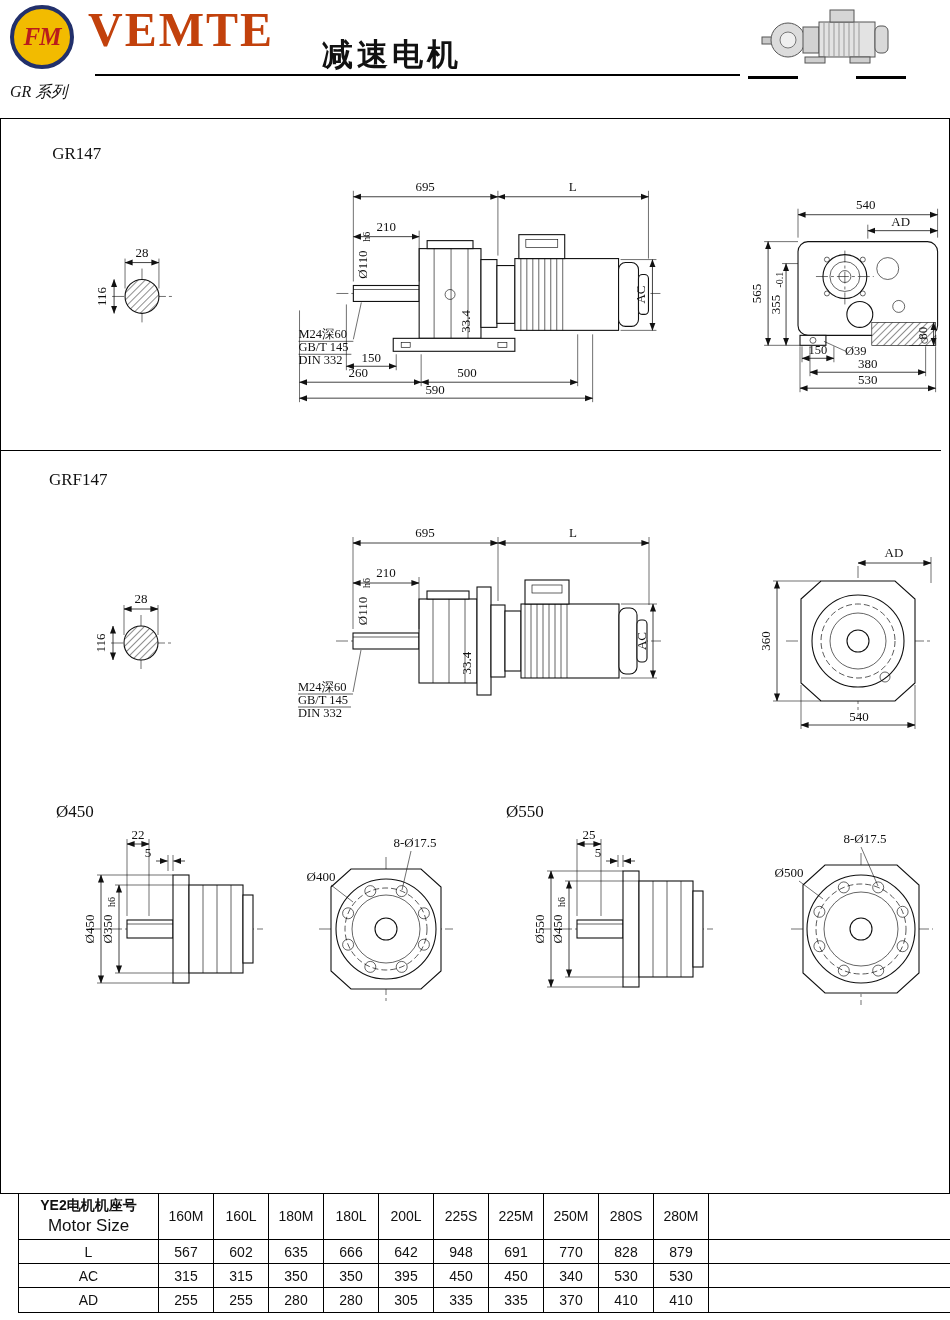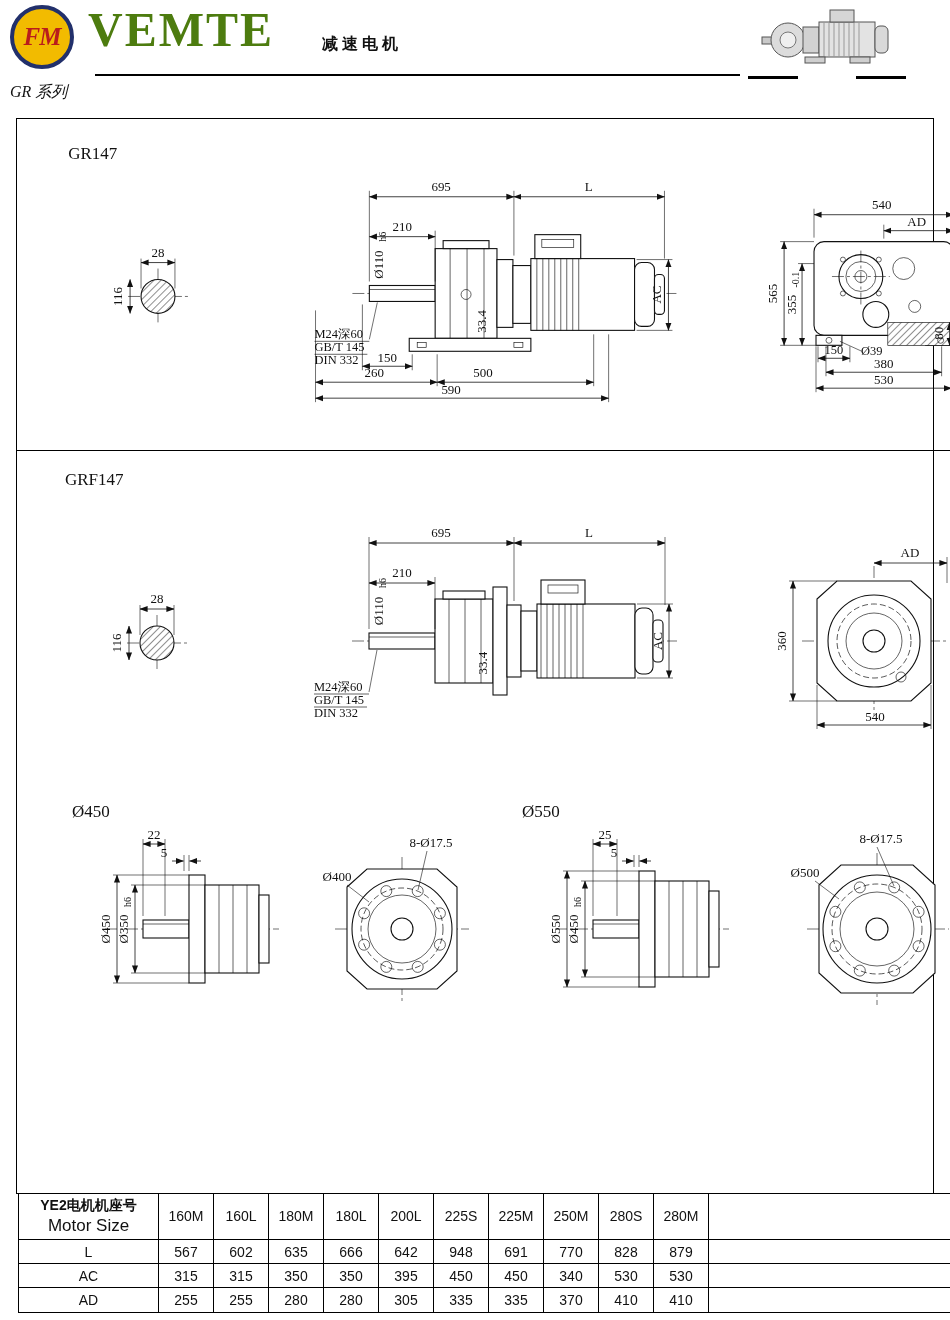--- a/index.html
+++ b/index.html
@@ -1,28 +1,28 @@
 <!DOCTYPE html>
 <html><head>
 <meta charset="utf-8">
 <style>
   *{margin:0;padding:0;box-sizing:border-box}
   body{width:950px;height:1320px;background:#fff;position:relative;font-family:"Liberation Serif",serif;color:#111;overflow:hidden}
   .header{position:relative;height:118px;background:#fff}
   .logo{position:absolute;left:10px;top:5px;width:64px;height:64px;border-radius:50%;background:#f2bb00;border:4px solid #22306b;display:flex;align-items:center;justify-content:center}
   .logo span{font-weight:bold;font-style:italic;font-size:25px;color:#b91c1c;letter-spacing:-1px}
-  .brand{position:absolute;left:88px;top:2px;font-size:48px;font-weight:bold;color:#4d7c0f;letter-spacing:2px}
-  .doc-title{position:absolute;left:322px;top:34px;font-size:16px;letter-spacing:4px;font-weight:600}
+  .brand{position:absolute;left:88px;top:2px;font-size:48px;font-weight:bold;color:#c2410c;letter-spacing:2px}
+  .doc-title{position:absolute;left:322px;top:34px;font-size:31px;letter-spacing:4px;font-weight:600}
   .rule-main{position:absolute;left:95px;top:74px;width:645px;height:2px;background:#000}
   .rule-dash{position:absolute;top:76px;height:3px;background:#000}
   .rd1{left:748px;width:50px}
   .rd2{left:856px;width:50px}
   .series{position:absolute;left:10px;top:82px;font-size:16px;font-style:italic}
   .motor-pic{position:absolute;left:758px;top:6px}
-  .frame{margin:0 16px;border:1px solid #000;background:#fff}
+  .frame{margin:0 0;border:1px solid #000;background:#fff}
   svg{display:block}
   svg.sec1,svg.sec2{border-bottom:1px solid #000}
   svg text{font-family:"Liberation Serif",serif;font-size:13px;fill:#111}
   text.ttl{font-size:17px}
   text.sm{font-size:10px}
   text.nt{font-size:12.5px}
   .obj{stroke:#111;stroke-width:1.1;fill:none}
   .objf{stroke:#111;stroke-width:1.1;fill:#fff}
   .det{stroke:#111;stroke-width:0.65;fill:none}
   .dim{stroke:#111;stroke-width:0.8;fill:none}

